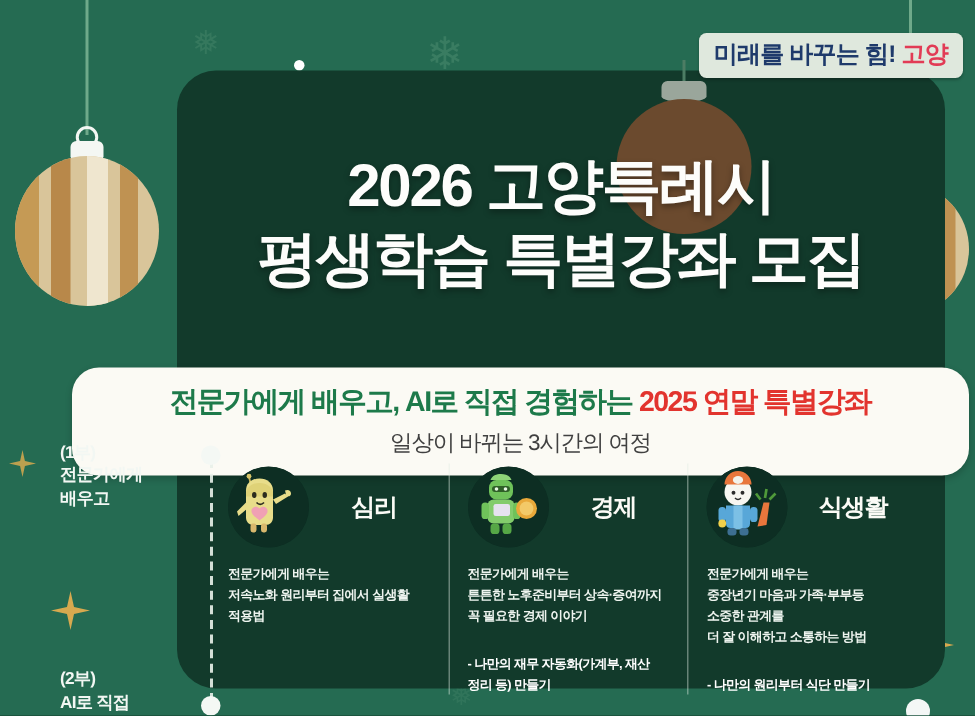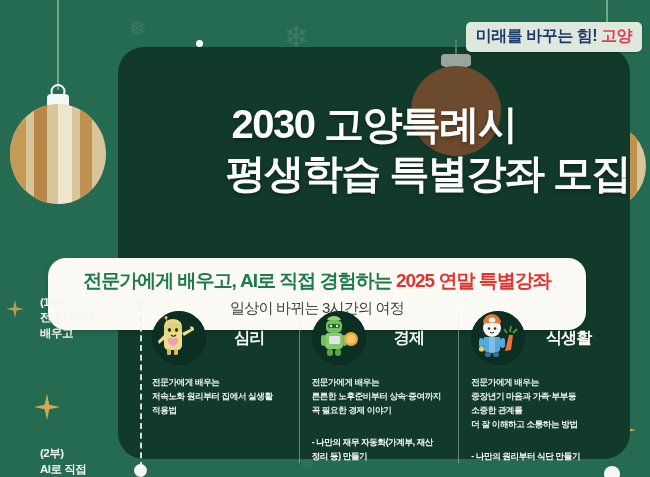--- a/index.html
+++ b/index.html
@@ -62,29 +62,28 @@
   }
 
   
   #title{
     position:absolute;left:0;right:0;top:26px;text-align:center;
     color:#fdfdfb;font-weight:bold;
     font-size:40px;line-height:1.24;letter-spacing:-1.5px;
     text-shadow:0 2px 4px rgba(0,0,0,.35);
     z-index:6;
   }
-  #title .l2{display:block;text-align:right;}
+  #title .l2{display:block;}
 
   
   #subpill{
-    position:absolute;left:-70px;width:538px;top:198px;
+    position:absolute;left:-70px;width:598px;top:198px;
     background:#fbfaf4;border-radius:18px;
     padding:10px 0 12px;text-align:center;z-index:7;
     box-shadow:0 2px 5px rgba(0,0,0,.2);
-    margin-top:13px;
   }
   #subpill .s1{font-size:19px;font-weight:bold;color:#1d7a4a;letter-spacing:-1px;white-space:nowrap;}
   #subpill .s1 .red{color:#e2342e;}
   #subpill .s2{font-size:15px;font-weight:normal;color:#404040;letter-spacing:-.8px;margin-top:5px;}
 
   
   #parts{position:absolute;left:-78px;top:248px;width:86px;z-index:8;color:#f2f7f3;}
   .part{font-size:11.5px;font-weight:bold;line-height:1.34;letter-spacing:-.5px;}
   #part2{margin-top:105px;}
 
@@ -176,21 +175,21 @@
 
   <div class="orn" style="left:408px;top:40px;width:96px;height:140px;z-index:2;">
     <i class="string" style="height:18px;background:#4c7d64;"></i>
     <i class="cap" style="top:14px;width:30px;height:14px;background:#9aa69b;"></i>
     <div class="ball" style="top:26px;width:90px;height:90px;background:#6b4a2e;"></div>
   </div>
 
   <div id="card">
 
     <h1 id="title">
-      <span>2030 고양특례시</span>
+      <span>2026 고양특례시</span>
       <span class="l2">평생학습 특별강좌 모집</span>
     </h1>
 
     <div id="subpill">
       <div class="s1"><span>전문가에게 배우고, AI로 직접 경험하는 </span><span class="red">2025 연말 특별강좌</span></div>
       <div class="s2">일상이 바뀌는 3시간의 여정</div>
     </div>
 
     <div id="parts">
       <div class="part" id="part1" style="white-space:pre-line">(1부)

